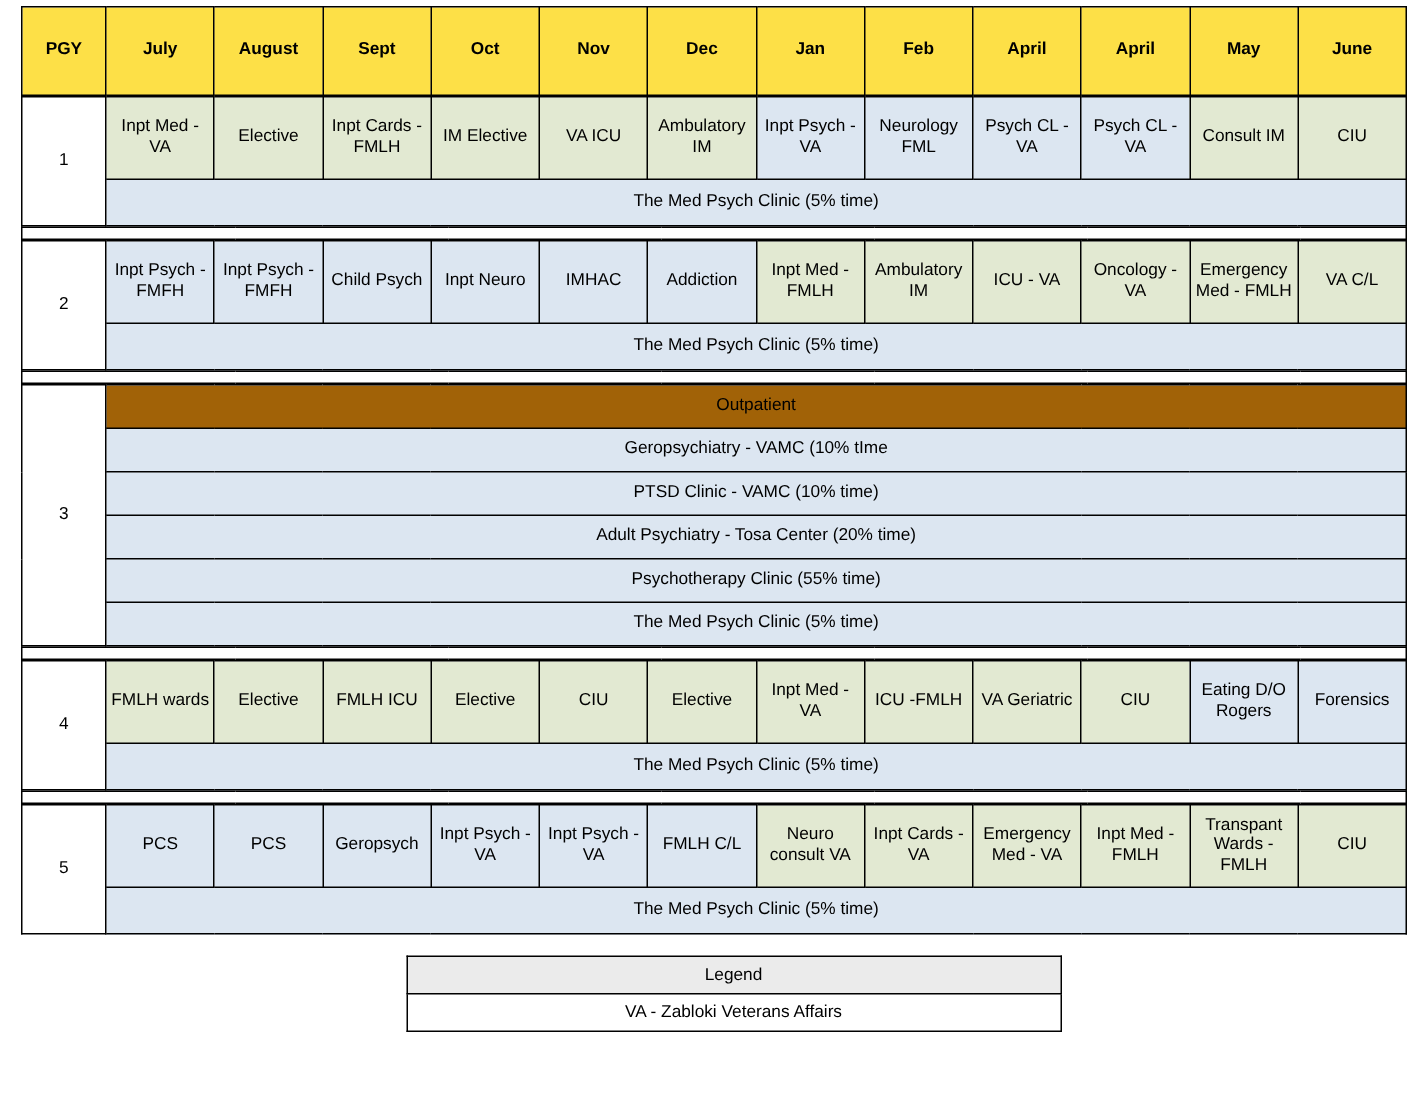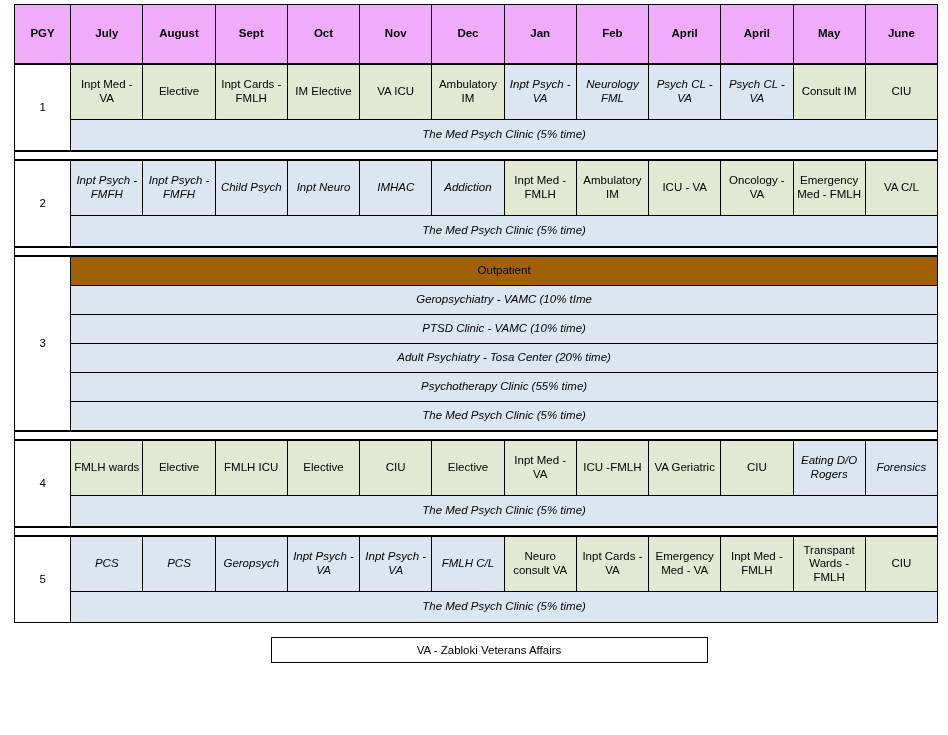--- a/index.html
+++ b/index.html
@@ -45,32 +45,32 @@
     height: 30px;
     letter-spacing: .2px;
     background: #ffffff;
   }
 
   
   .hdr-cell {
     font-size: 12.5px;
     font-weight: bold;
     height: 54px;
-    background: #f0abfc;
+    background: #fde047;
   }
 
   
   .pgy-cell {
     font-size: 12.5px;
     background: #ffffff;
   }
 
   
   .fill-green { background: #e2e9d2; }
-  .fill-blue  { background: #dce6f1; font-style: italic; }
+  .fill-blue  { background: #dce6f1; }
   .fill-white { background: #a16207; }
 
   .rot-cell { height: 50px; }
   .clinic-cell { height: 26px; font-size: 11.5px; }
   .op-cell { height: 24px; font-size: 11.5px; }
 
   
   .block-gap { height: 8px; }
   .block-gap td { border: none; padding: 0; background: #ffffff; }
 
@@ -353,19 +353,22 @@
             <td class="clinic-cell fill-blue" colspan="12">The Med Psych Clinic  (5% time)</td>
           </tr>
         </tbody>
       </table>
     </div>
 
   <div class="legend-wrap">
     <table class="legend">
       <tbody id="legend-body">
           <tr>
+            <td class="legend-head">Legend</td>
+          </tr>
+          <tr>
             <td>VA - Zabloki Veterans Affairs</td>
           </tr>
         </tbody>
     </table>
   </div>
 
 </div>
 
 </body></html>

